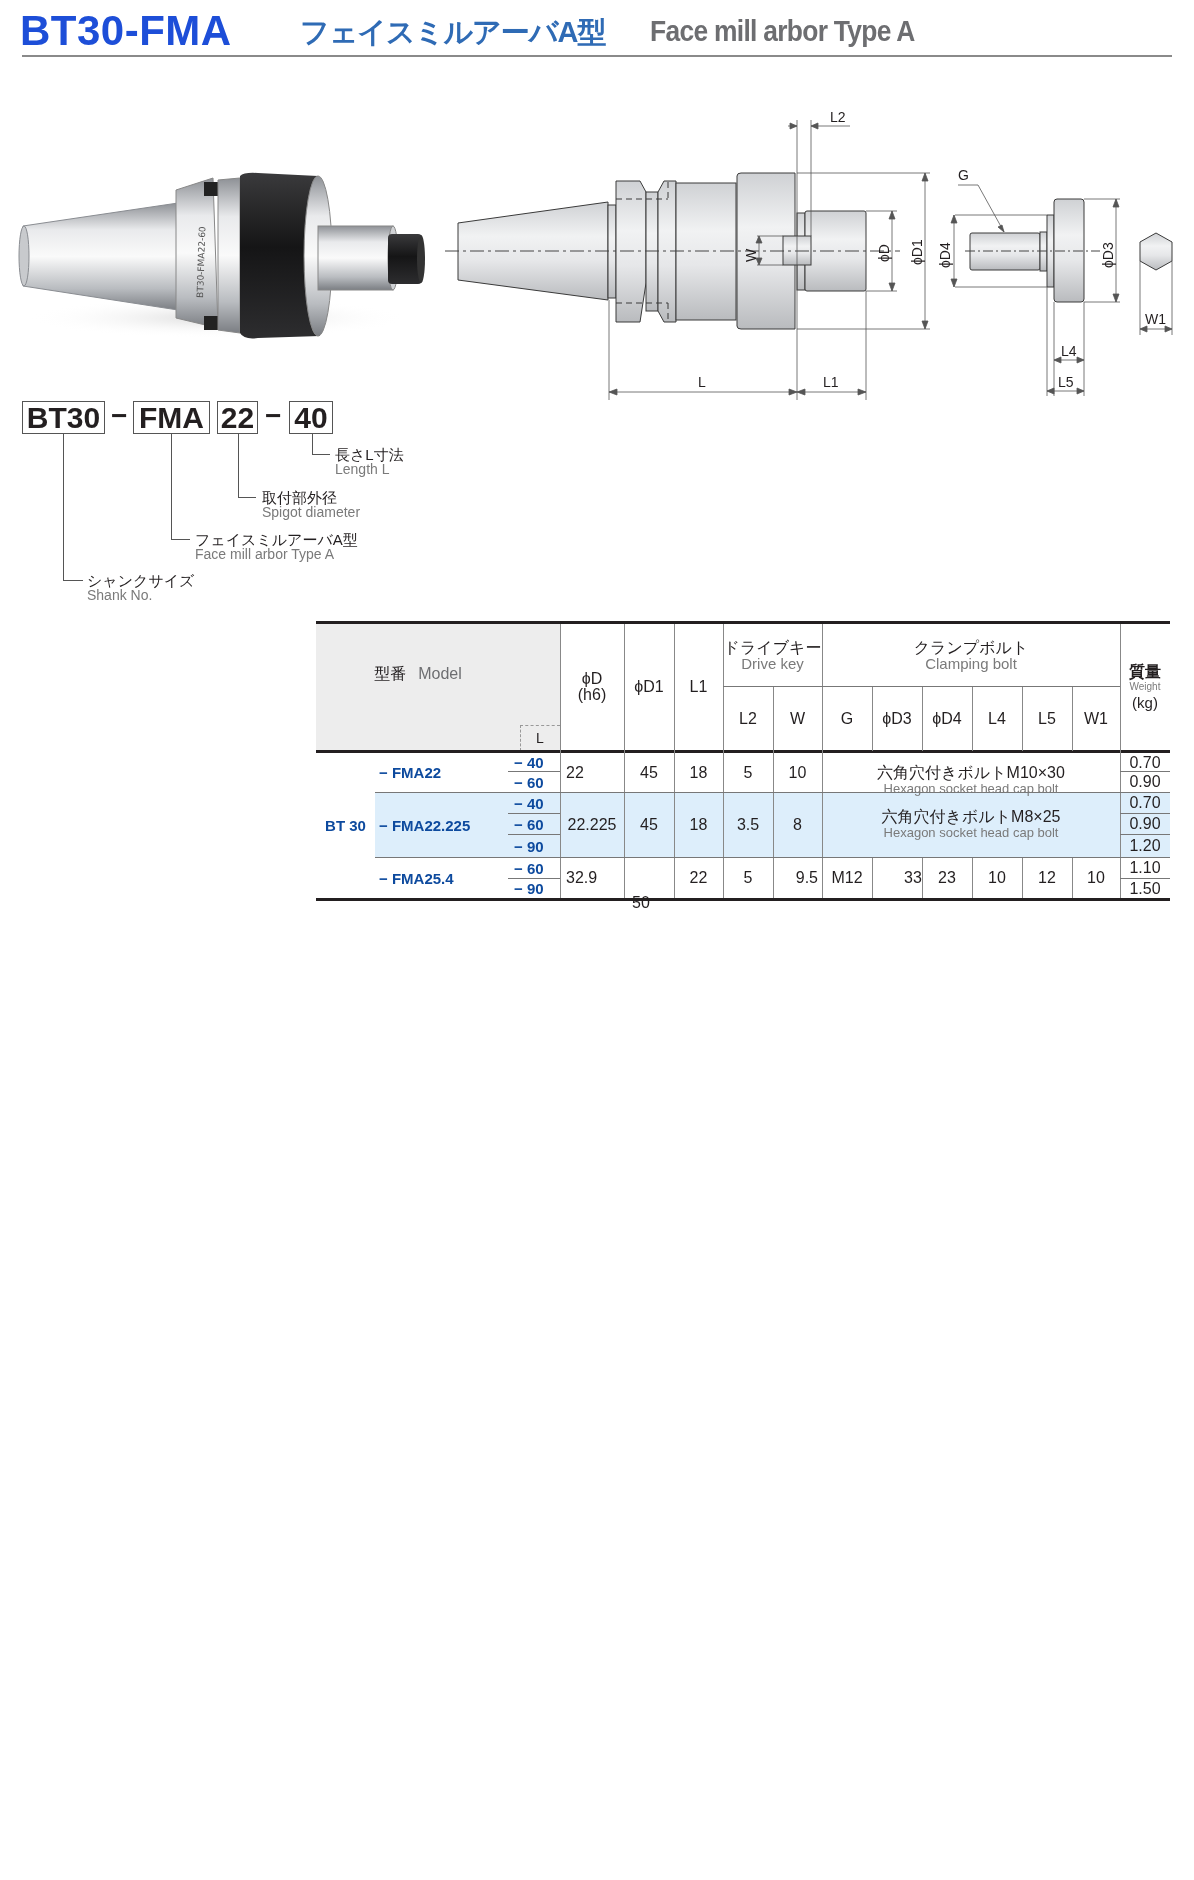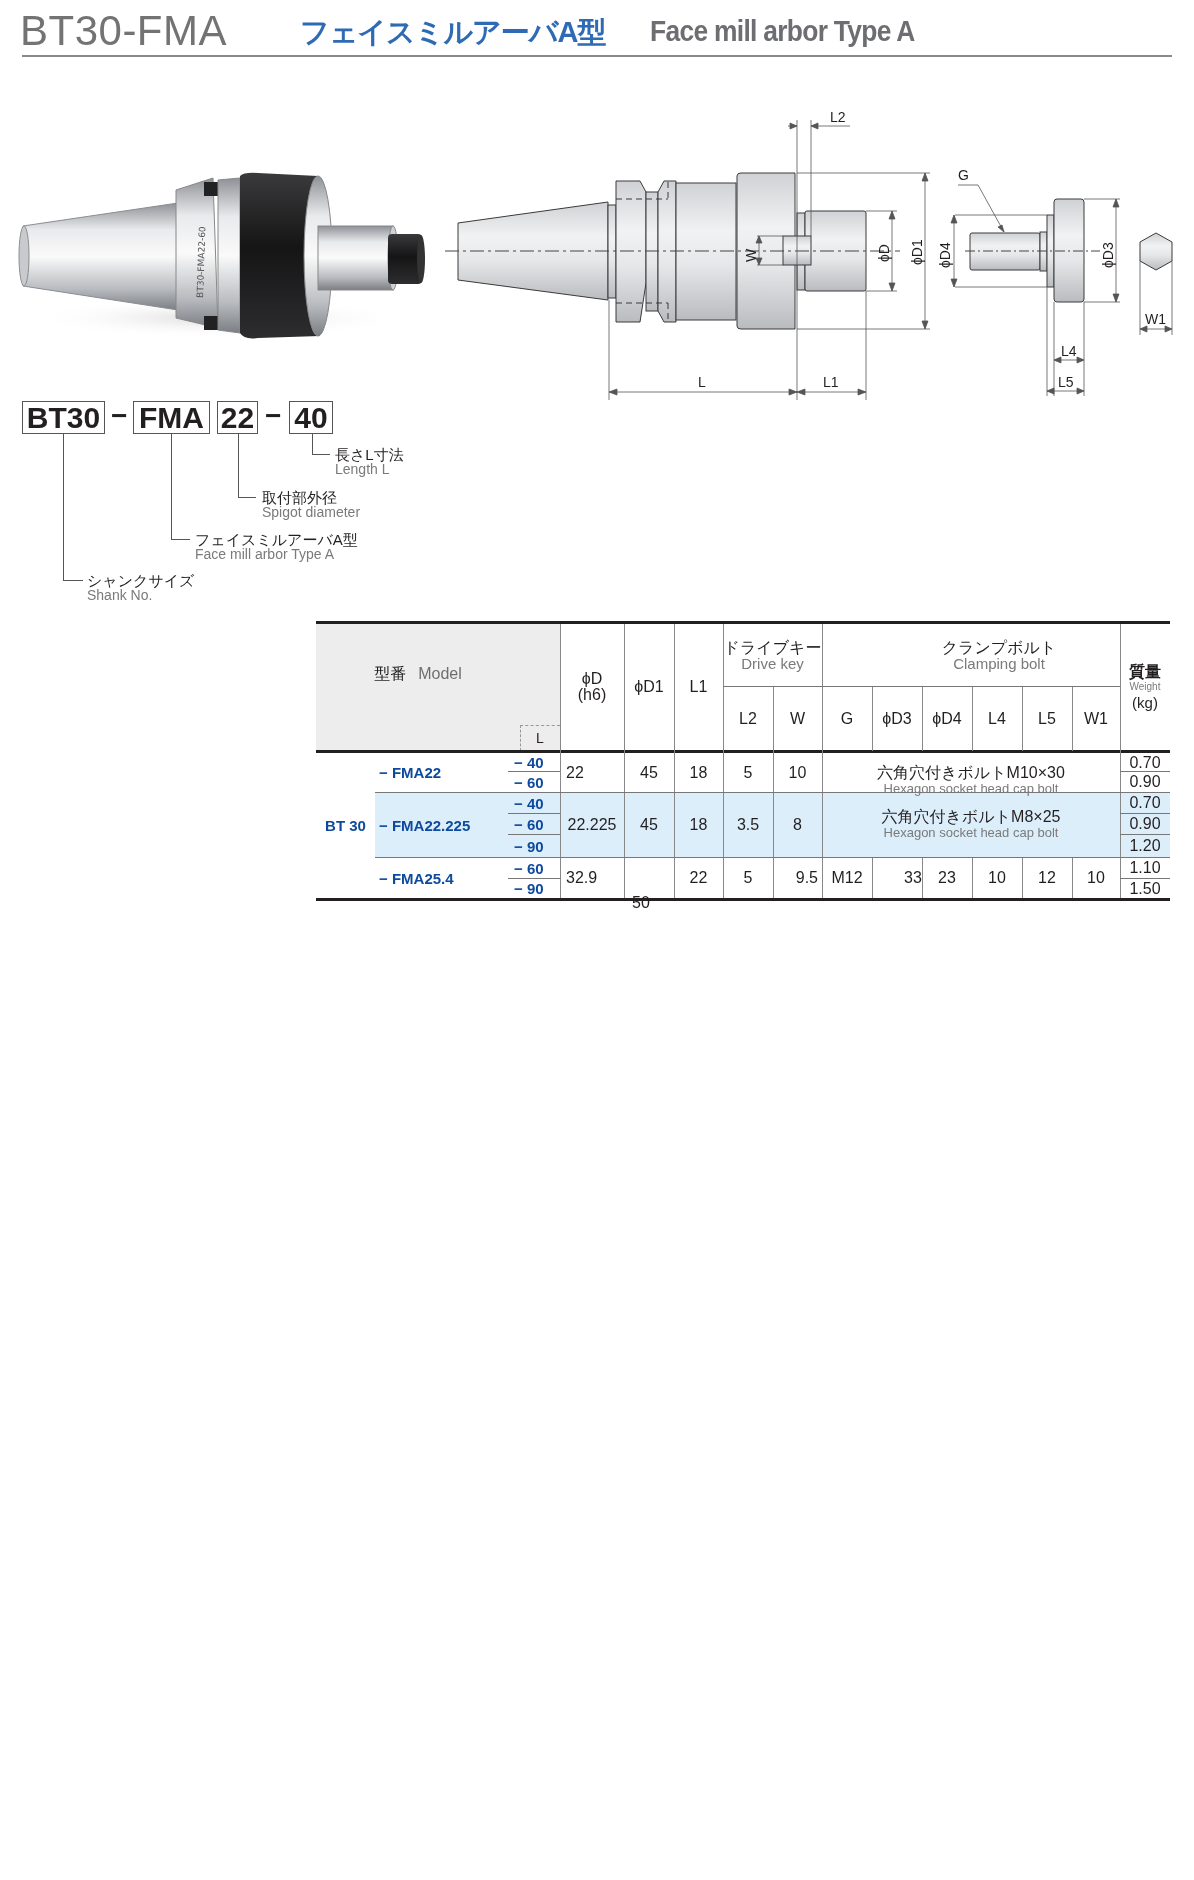--- a/index.html
+++ b/index.html
@@ -1,19 +1,19 @@
 <!DOCTYPE html>
 <html><head>
 <meta charset="utf-8">
 <style>
   * { box-sizing: border-box; margin: 0; padding: 0; }
   html, body { width: 1194px; height: 1880px; background: #ffffff; }
   body { position: relative; font-family: "Liberation Sans", "DejaVu Sans", sans-serif; color: #231f20; overflow: hidden; }
 
-  .hdr-title { position: absolute; left: 20px; top: 6px; font-size: 42px; font-weight: normal; color: #737373; letter-spacing: 0.5px; line-height: 50px; text-align: right; }
+  .hdr-title { position: absolute; left: 20px; top: 6px; font-size: 42px; font-weight: bold; color: #1d4ed8; letter-spacing: 0.5px; line-height: 50px; text-align: right; }
   .hdr-jp { position: absolute; left: 300px; top: 14px; font-size: 29px; font-weight: bold; color: #2f6bb5; line-height: 36px; letter-spacing: -1px; }
   .hdr-en { position: absolute; left: 650px; top: 12px; font-size: 30px; font-weight: bold; color: #6d6e71; line-height: 38px; letter-spacing: -0.8px; transform: scaleX(0.88); transform-origin: left center; }
   .hdr-line { position: absolute; left: 22px; top: 55px; width: 1150px; height: 2px; background: #8a8a8a; }
 
   .photo { position: absolute; left: 18px; top: 168px; width: 410px; height: 175px; }
   .drawing { position: absolute; left: 440px; top: 100px; width: 754px; height: 300px; }
 
   
   .code-box { position: absolute; top: 401px; height: 33px; border: 1px solid #555; background: #fff; font-size: 30px; font-weight: bold; color: #231f20; line-height: 31px; text-align: center; }
   .code-dash { position: absolute; top: 399px; font-size: 28px; font-weight: bold; color: #231f20; line-height: 33px; }
@@ -284,21 +284,21 @@
     <span>(h6)</span>
   </div>
   <div class="cell" style="left:308px;top:3px;width:50px;height:126px;">ϕD1</div>
   <div class="cell" style="left:358px;top:3px;width:49px;height:126px;">L1</div>
   <div class="cell" style="left:407px;top:3px;width:99px;height:62px;flex-direction:column;line-height:17px;">
     <span class="jp">ドライブキー</span>
     <span class="sub">Drive key</span>
   </div>
   <div class="cell" style="left:407px;top:66px;width:50px;height:63px;">L2</div>
   <div class="cell" style="left:457px;top:66px;width:49px;height:63px;">W</div>
-  <div class="cell" style="left:506px;top:3px;width:298px;height:62px;flex-direction:column;line-height:17px;margin-left:28px;">
+  <div class="cell" style="left:506px;top:3px;width:298px;height:62px;flex-direction:column;line-height:17px;">
     <span class="jp">クランプボルト</span>
     <span class="sub">Clamping bolt</span>
   </div>
   <div class="cell" style="left:506px;top:66px;width:50px;height:63px;">G</div>
   <div class="cell" style="left:556px;top:66px;width:50px;height:63px;">ϕD3</div>
   <div class="cell" style="left:606px;top:66px;width:50px;height:63px;">ϕD4</div>
   <div class="cell" style="left:656px;top:66px;width:50px;height:63px;">L4</div>
   <div class="cell" style="left:706px;top:66px;width:50px;height:63px;">L5</div>
   <div class="cell" style="left:756px;top:66px;width:48px;height:63px;">W1</div>
   <div class="cell" style="left:804px;top:3px;width:50px;height:126px;flex-direction:column;line-height:15px;">

